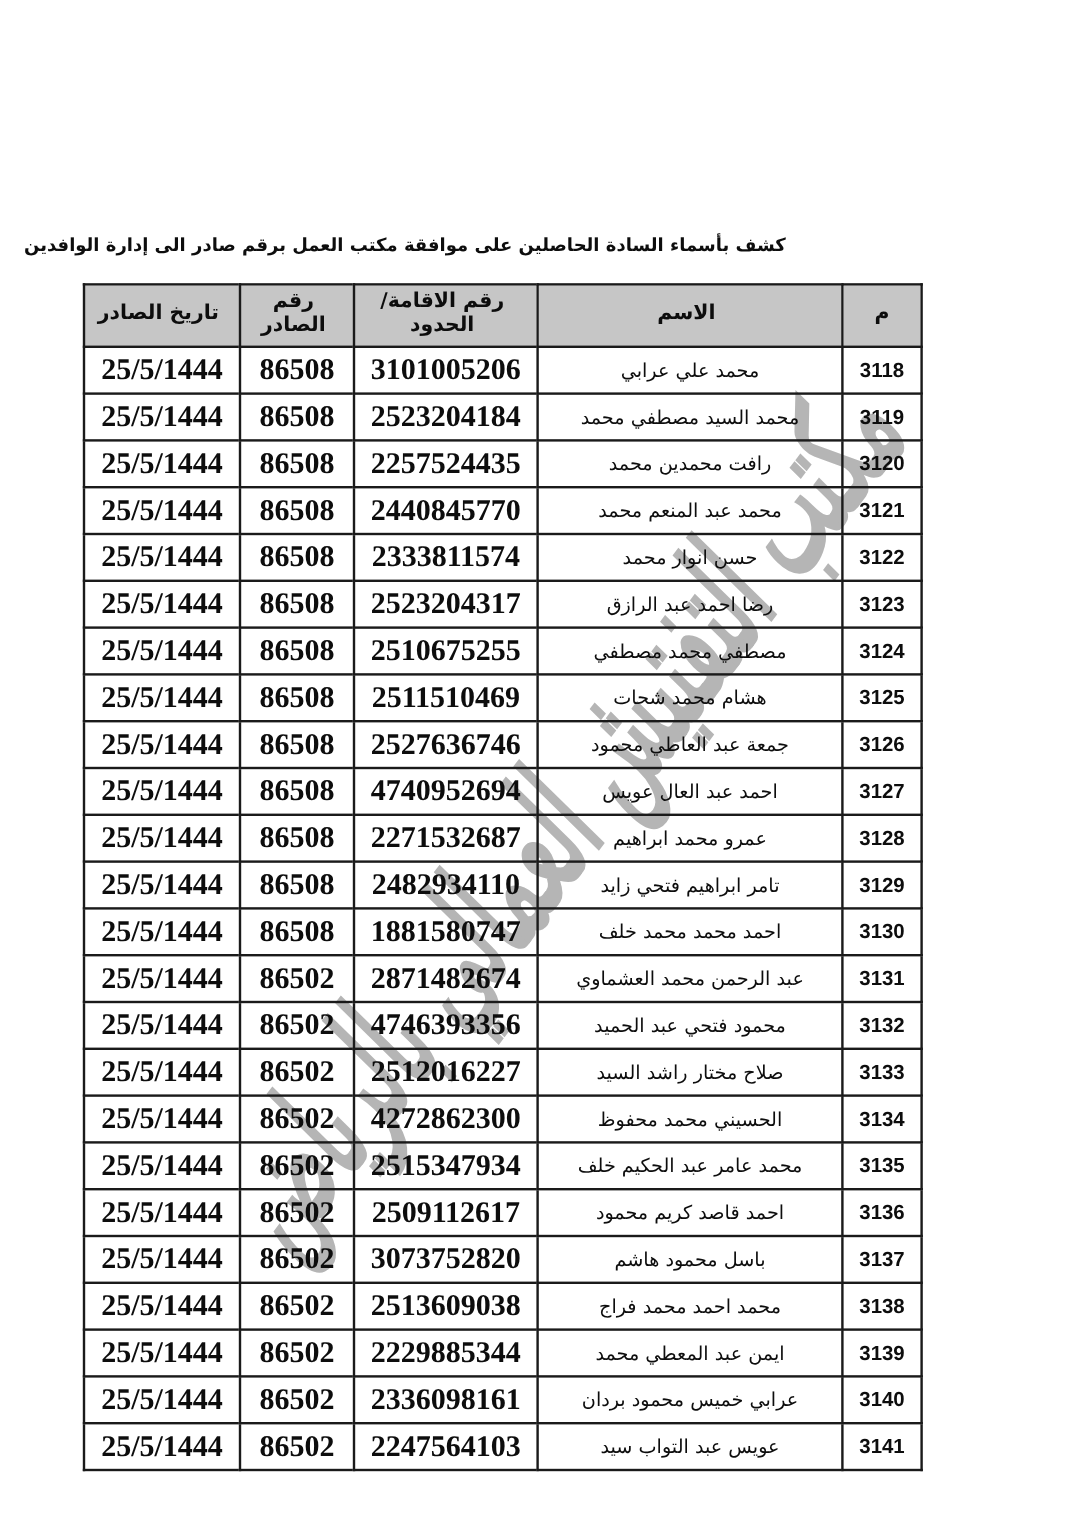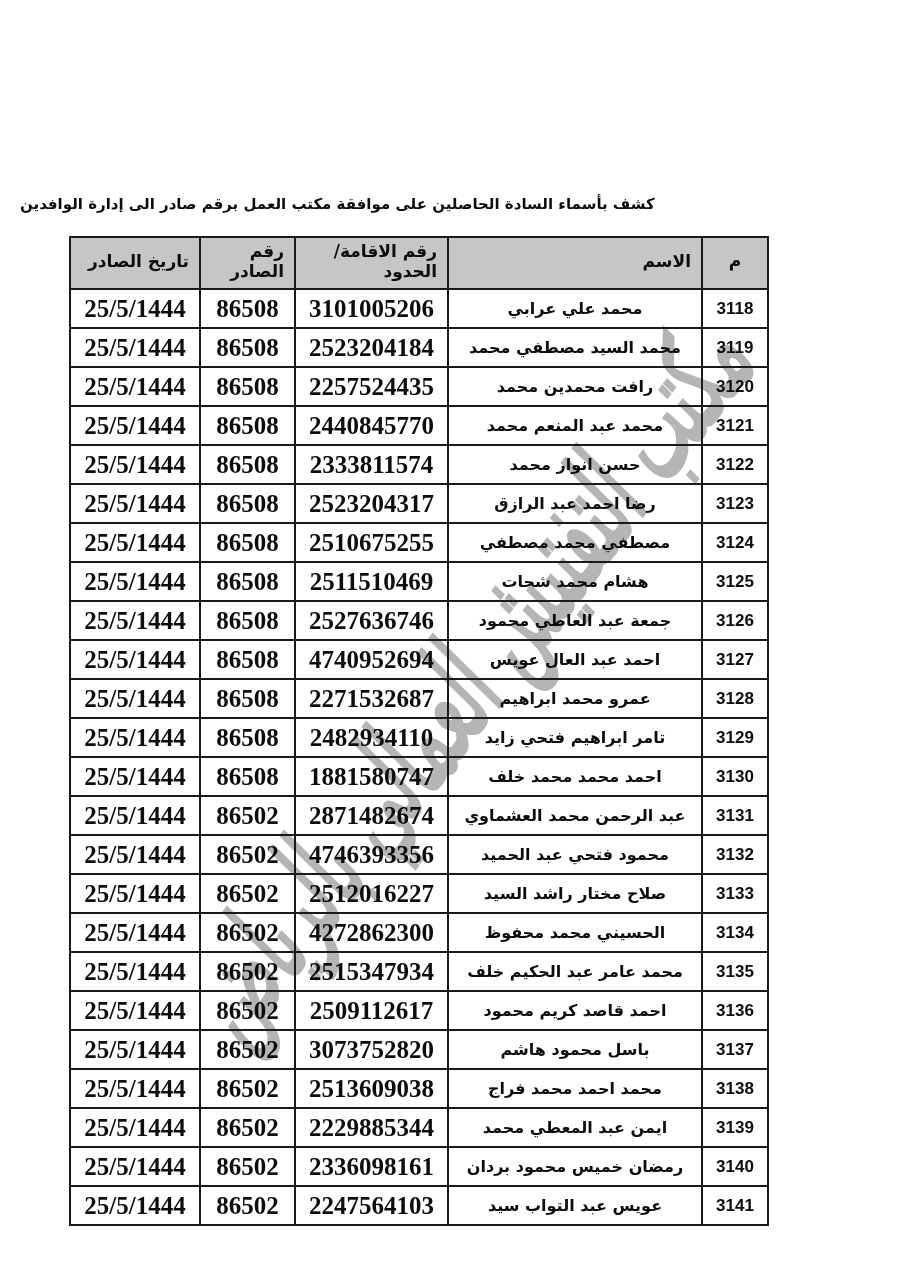--- a/index.html
+++ b/index.html
@@ -66,21 +66,21 @@
     overflow: hidden;
     background: transparent;
   }
   #roster thead th {
     background: var(--header-bg, #c6c6c6);
     height: 46px;
     font-family: "DejaVu Sans", sans-serif;
     font-weight: bold;
     font-size: 17px;
     color: #0d0d0d;
-    text-align: right;
+    text-align: center;
     padding: 0 10px 4px 4px;
     vertical-align: middle;
   }
   #roster thead th.center { text-align: center; padding: 0 4px 4px 4px; }
   #roster tbody td {
     height: 37px;
     text-align: center;
     vertical-align: middle;
     padding: 0 2px;
     color: #0d0d0d;
@@ -93,21 +93,21 @@
     letter-spacing: 0px;
   }
   td.serial {
     direction: ltr;
     font-family: Liberation Sans, sans-serif;
     font-weight: bold;
     font-size: 17px;
   }
   td.name {
     font-family: "DejaVu Sans", sans-serif;
-    font-weight: bold;
+    font-weight: normal;
     font-size: 16px;
     margin-left: 21px;
   }
 </style>
 </head>
 <body>
 
 <div id="page" style="--header-bg: #c6c6c6; --border-color: #1a1a1a; --watermark-color: #a3a3a3; --page-bg: #ffffff;">
 
   <div id="watermark">مكتب التفتيش العمالي بالرياض</div>
@@ -305,21 +305,21 @@
     <tr>
       <td class="serial">3139</td>
       <td class="name">ايمن عبد المعطي محمد</td>
       <td class="num">2229885344</td>
       <td class="num">86502</td>
       <td class="num">25/5/1444</td>
     </tr>
 
     <tr>
       <td class="serial">3140</td>
-      <td class="name">رمضان خميس محمود بردان</td>
+      <td class="name">عرابي خميس محمود بردان</td>
       <td class="num">2336098161</td>
       <td class="num">86502</td>
       <td class="num">25/5/1444</td>
     </tr>
 
     <tr>
       <td class="serial">3141</td>
       <td class="name">عويس عبد التواب سيد</td>
       <td class="num">2247564103</td>
       <td class="num">86502</td>

